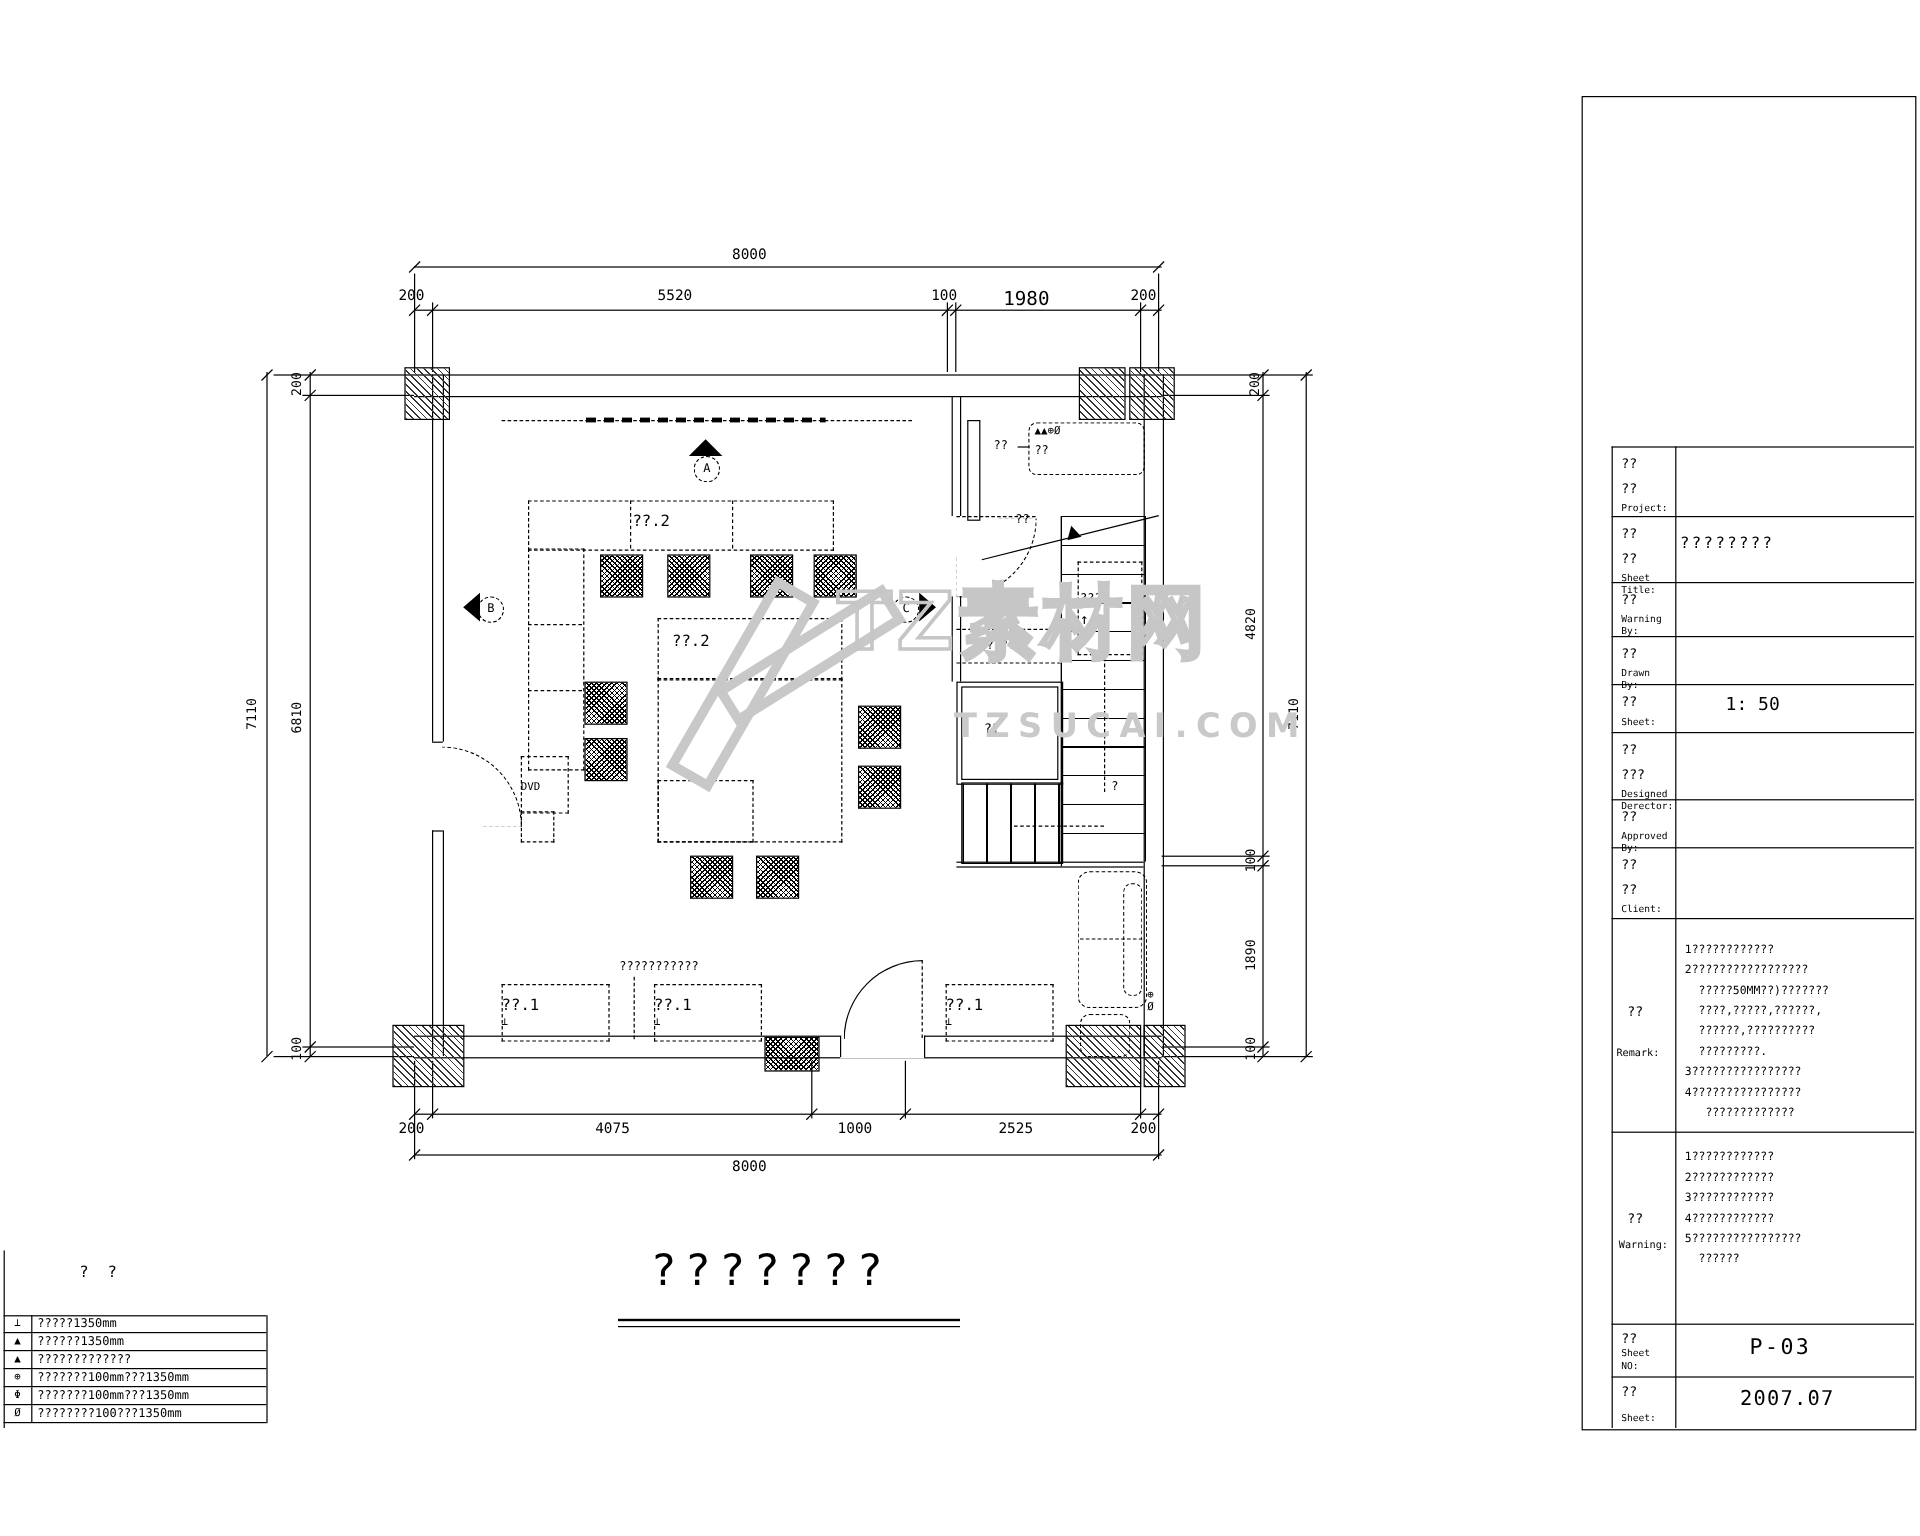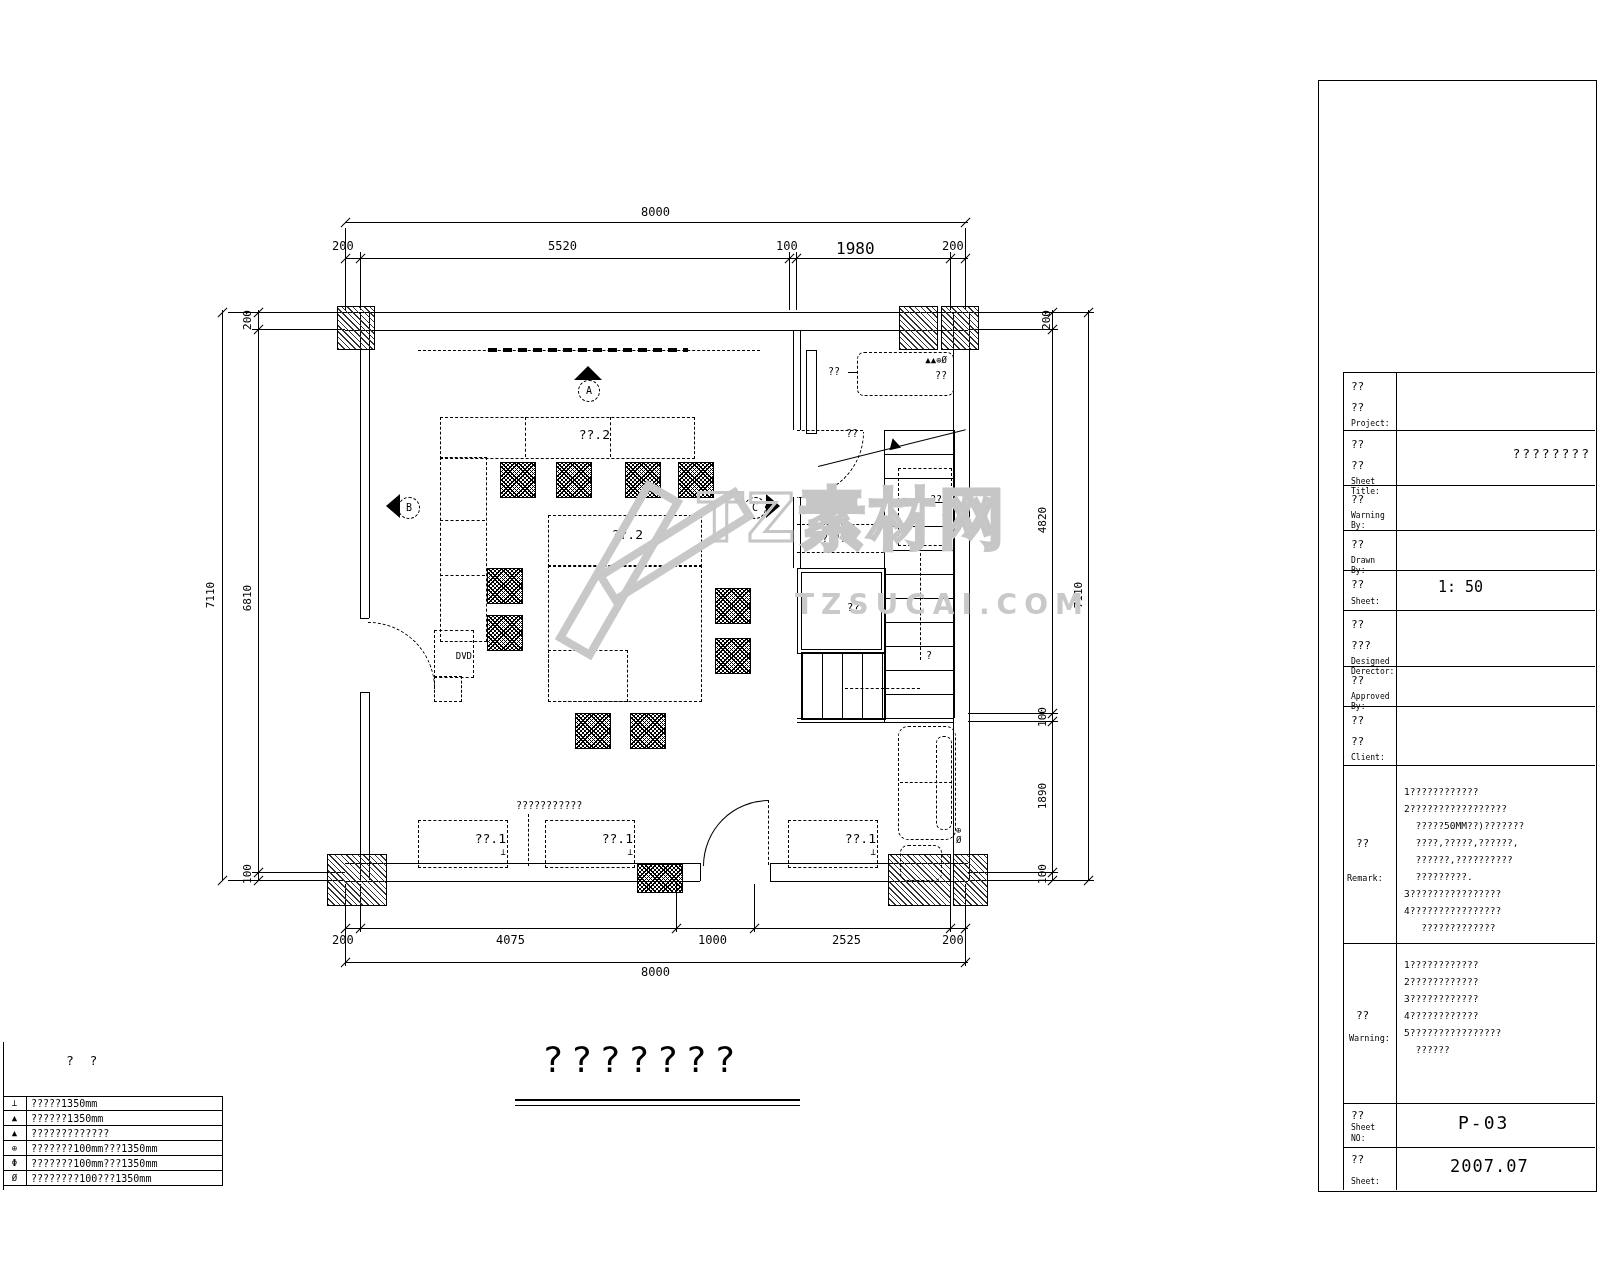--- a/index.html
+++ b/index.html
@@ -13,21 +13,21 @@
   .dr{position:absolute;border:1px dashed #000;background:transparent}
   .sr{position:absolute;border:1px solid #000;background:transparent}
   .wh{position:absolute;border-top:1px solid #000;border-bottom:1px solid #000}
   .wv{position:absolute;border-left:1px solid #000;border-right:1px solid #000}
   .hatch{position:absolute;border:1px solid #000;
          background:repeating-linear-gradient(45deg,#333 0 1px,transparent 1px 4px)}
   .xh{position:absolute;border:1px solid #000;
       background:repeating-linear-gradient(45deg,#000 0 1px,transparent 1px 3px),
                  repeating-linear-gradient(135deg,#000 0 1px,transparent 1px 3px)}
   .t{position:absolute;font-size:11px;line-height:1.1;white-space:pre}
-  .tc{text-align:right}
+  .tc{text-align:left}
   .tv{position:absolute;font-size:11px;white-space:nowrap;
       transform:translate(-50%,-50%) rotate(-90deg)}
   .tk{position:absolute;width:13px;height:1px;background:#000;transform:rotate(-45deg)}
   .treads{position:absolute;border-left:1px solid #000;border-right:1px solid #000;
       background:repeating-linear-gradient(180deg,#000 0 1px,transparent 1px 24px)}
   .dnstairs{position:absolute;border:1px solid #000;
       background:repeating-linear-gradient(90deg,#000 0 1px,transparent 1px 20px)}
   .tri{position:absolute;width:0;height:0}
   .mcirc{position:absolute;width:20px;height:20px;border:1px dashed #000;border-radius:50%;
          font-size:10px;text-align:center;line-height:20px}

